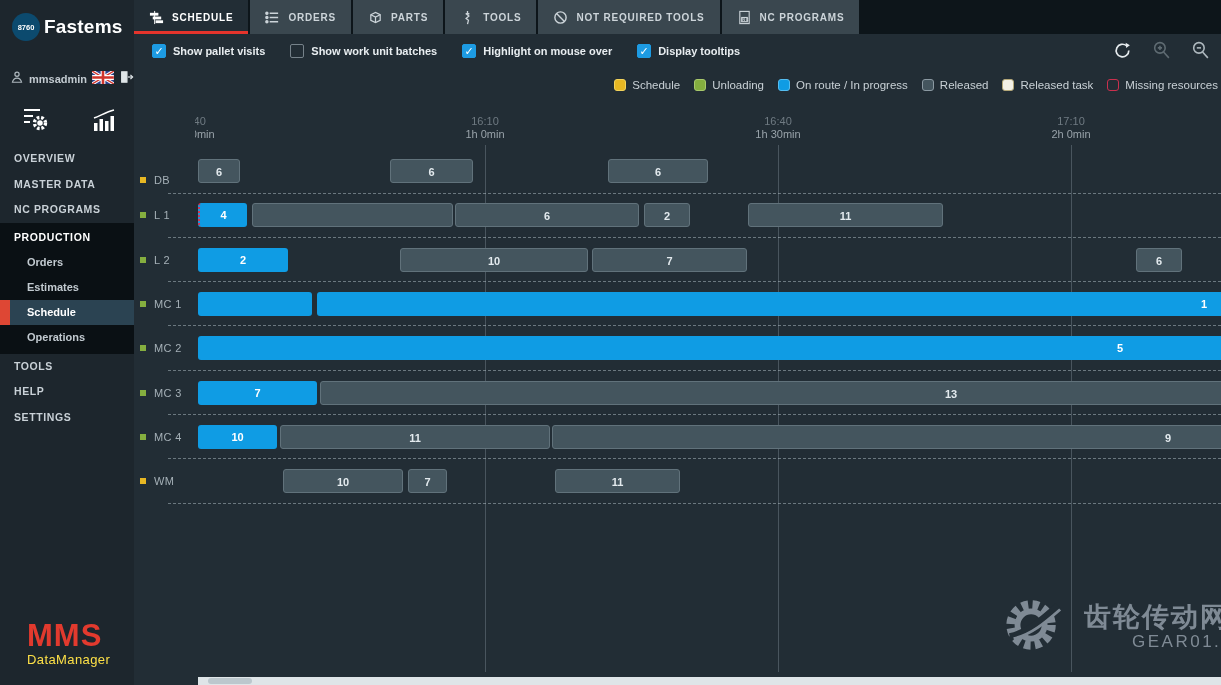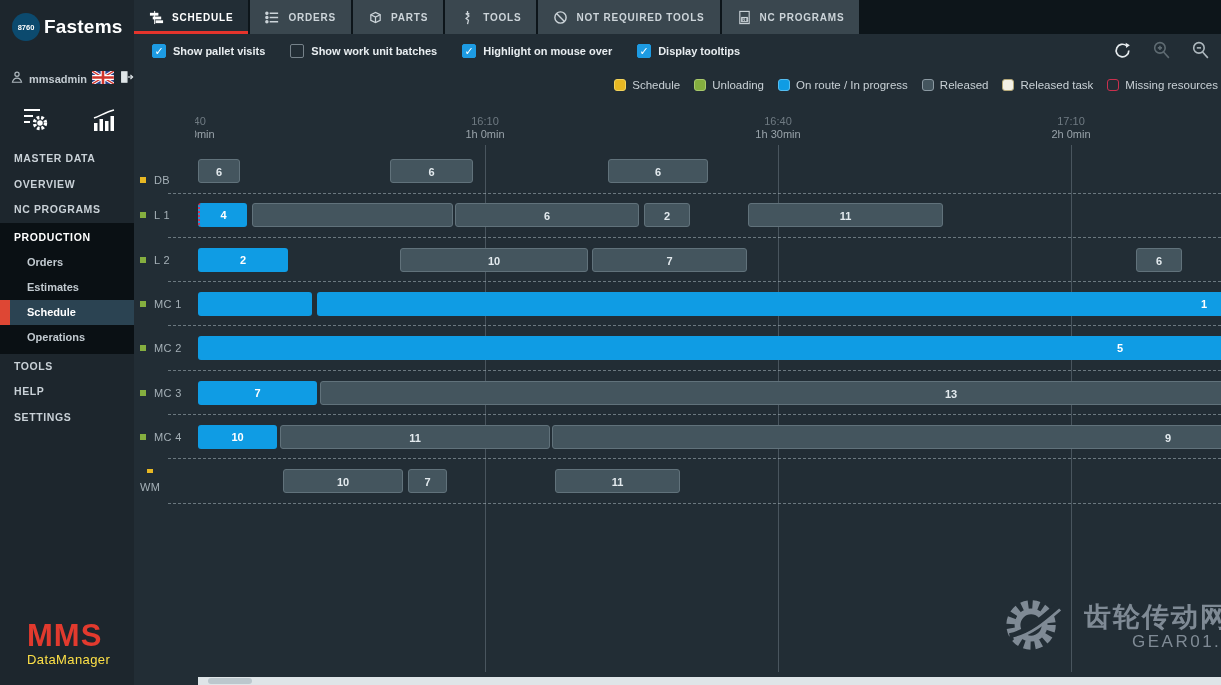--- a/index.html
+++ b/index.html
@@ -134,22 +134,22 @@
               <rect x="9.5" y="13" width="3.5" height="12"></rect>
           <rect x="15" y="15" width="3.5" height="10"></rect>
               <rect x="20.5" y="10" width="3.5" height="15"></rect>
             </g>
           <path d="M4 12 C10 10 16 6 24 4" stroke="#fff" stroke-width="1.6" fill="none"></path>
           </svg>
       </span>
       <div class="module-underline"></div>
     </div>
     <div class="menu" id="menu">
+        <div class="menu-item">OVERVIEW</div>
         <div class="menu-item">MASTER DATA</div>
-        <div class="menu-item">OVERVIEW</div>
         <div class="menu-item">NC PROGRAMS</div>
         <div class="menu-section">
           <div class="menu-header">PRODUCTION</div>
           <div class="menu-sub">Orders</div>
           <div class="menu-sub">Estimates</div>
           <div class="menu-sub active">Schedule</div>
           <div class="menu-sub">Operations</div>
         </div>
         <div class="menu-item">TOOLS</div>
         <div class="menu-item">HELP</div>
@@ -416,21 +416,21 @@
       <div class="rowlabel" style="top: 270.65px;">
         <span class="marker" style="background: rgb(133, 174, 63);"></span>
         <span class="rname">MC 3</span>
       </div>
       <div class="sep" style="top: 304.15px;"></div>
       <div class="rowlabel" style="top: 314.98px;">
         <span class="marker" style="background: rgb(133, 174, 63);"></span>
         <span class="rname">MC 4</span>
       </div>
       <div class="sep" style="top: 348.48px;"></div>
-      <div class="rowlabel" style="top: 359.31px; flex-direction: column;">
+      <div class="rowlabel" style="top: 359.31px;">
         <span class="marker" style="background: rgb(231, 183, 35);"></span>
         <span class="rname">WM</span>
       </div>
       <div class="sep" style="top: 392.81px;"></div>
     </div>
 
   <div class="hscroll">
     <div class="hthumb"></div>
   </div>
 

